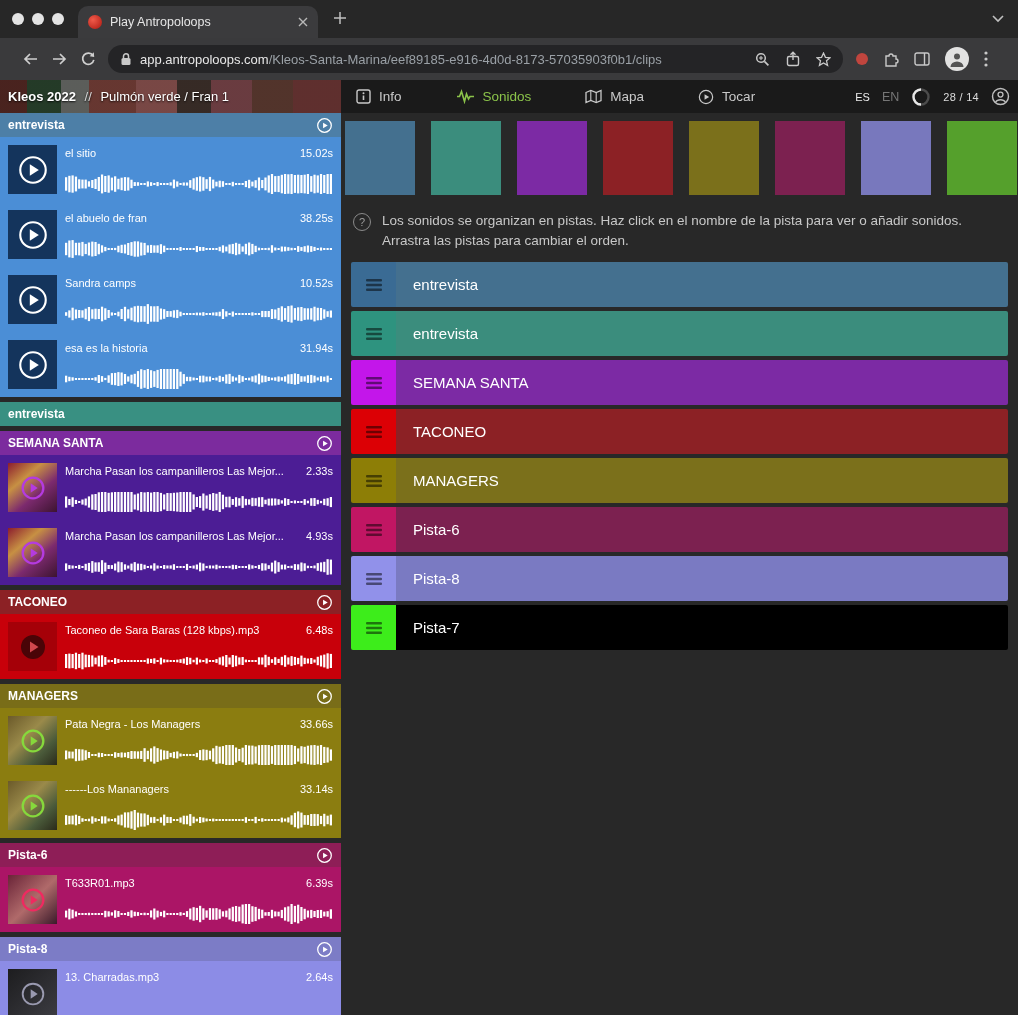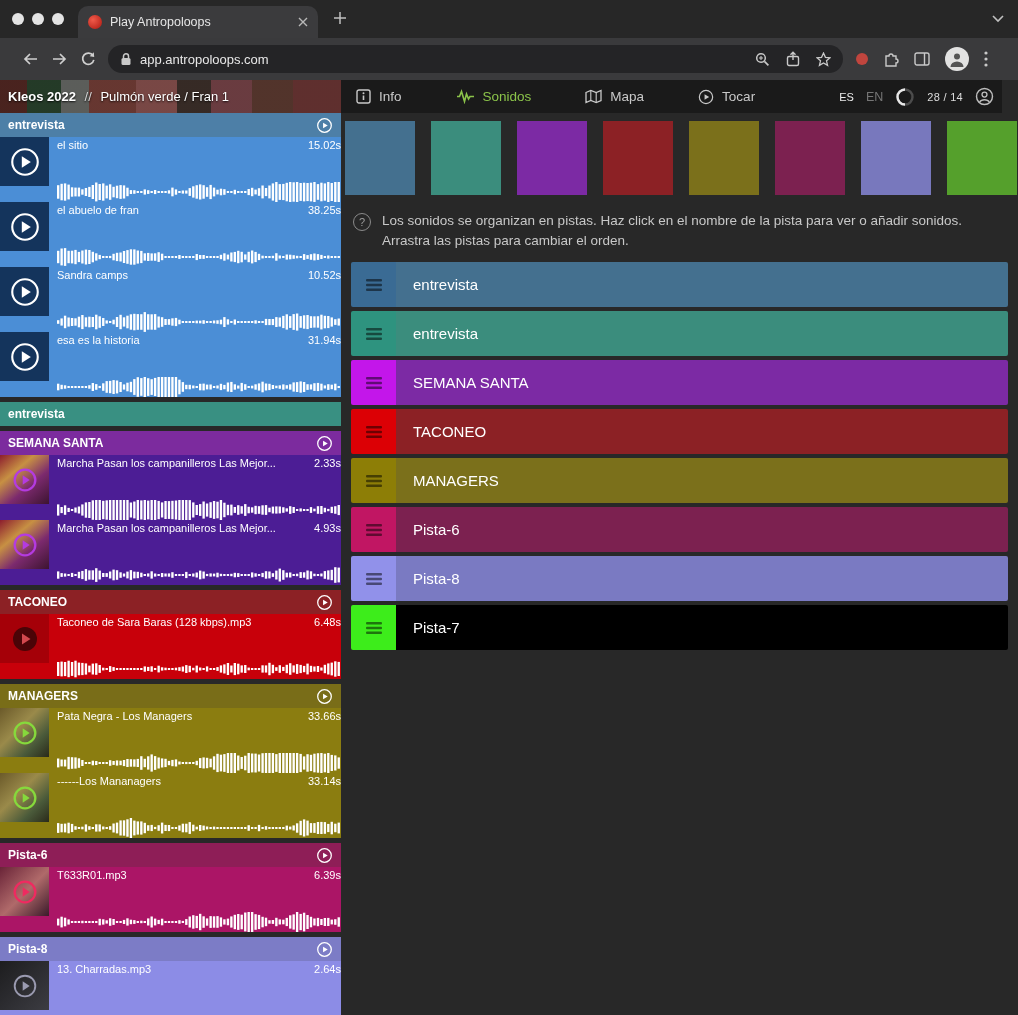--- a/index.html
+++ b/index.html
@@ -30,21 +30,21 @@
   .url-path { color:#9aa0a6; font-size:13px; white-space:nowrap; overflow:hidden;
     text-overflow:ellipsis; }
   .url-icons { margin-left:auto; display:flex; gap:16px; align-items:center; }
   .ext-icons { display:flex; align-items:center; gap:15px; margin-left:13px; }
   .rec-dot { width:12px; height:12px; border-radius:50%; background:#c0453e; }
   .avatar { width:24px; height:24px; border-radius:50%; background:#e2e2e2; position:relative;
     overflow:hidden; }
   .avatar svg { position:absolute; left:4px; top:4px; }
 
   
-  .app-header { position:absolute; top:80px; left:0; right:16px; height:33px; background:#1a1a1a; }
+  .app-header { position:absolute; top:80px; left:0; right:0; height:33px; background:#1a1a1a; }
   .bc-strip { position:absolute; left:0; top:0; width:341px; height:33px; overflow:hidden;
     display:flex; align-items:center;
     background:
       linear-gradient(rgba(15,15,15,.38), rgba(15,15,15,.38)),
       linear-gradient(90deg,#6d2f28 0 8%,#315536 8% 18%,#8a8d88 18% 26%,#9c4f45 26% 40%,
         #b96a66 40% 52%,#4e3b33 52% 62%,#a1575e 62% 74%,#7b4a3c 74% 86%,#904341 86% 100%); }
   .bc-text { position:relative; padding-left:8px; font-size:13px; color:#fff;
     text-shadow:0 1px 2px rgba(0,0,0,.85); white-space:nowrap; }
   .bc-sep { color:#d8d8d8; margin:0 5px; }
   .app-nav { position:absolute; left:356px; top:0; height:33px; display:flex; gap:54px;
@@ -57,21 +57,21 @@
   .lang-en { color:#767676; font-size:12.5px; }
   .counter { color:#dcdcdc; font-size:11px; letter-spacing:.3px;text-align:center; }
 
   
   .sidebar { position:absolute; top:113px; left:0; width:341px; bottom:0; overflow:hidden;
     background:#282828; }
   .trk { margin-bottom:5px; }
   .trk-head { height:24px; display:flex; align-items:center; justify-content:space-between;
     padding:0 8px; }
   .trk-name { font-size:12px; font-weight:700; color:#fff; }
-  .clip { height:65px; display:flex; gap:8px; }
+  .clip { height:65px; padding:8px; display:flex; gap:8px; }
   .thumb { width:49px; height:49px; flex:none; position:relative; display:flex;
     align-items:center; justify-content:center; }
   .thumb-btn { background:#14345c; }
   .thumb-sem { background:linear-gradient(140deg,#8c1d2e 0%,#c79043 32%,#7c2a6e 62%,#3c1430 100%); }
   .thumb-tac { background:#a50008; }
   .thumb-man { background:linear-gradient(135deg,#6b5a2a,#9a8a4a 40%,#4a5a3a 72%,#2a2a1a); }
   .thumb-p6  { background:linear-gradient(135deg,#6a2438,#b06a6a 52%,#3a1a2a); }
   .thumb-p8  { background:linear-gradient(135deg,#1d1d1f,#3c3c42); }
   .clip-body { flex:1; min-width:0; display:flex; flex-direction:column;
     justify-content:space-between; padding-top:2px; }
@@ -147,20 +147,21 @@
       </svg>
   </span>
   <div class="urlbar">
     <span class="icon">
       <svg width="12" height="14" viewBox="0 0 12 14">
           <rect x="1.5" y="6" width="9" height="7" rx="1.5" fill="#c9c9c9"></rect>
           <path d="M3.5 6 V4.2 a2.5 2.5 0 0 1 5 0 V6" fill="none" stroke="#c9c9c9" stroke-width="1.5"></path>
         </svg>
     </span>
     <span class="url-host">app.antropoloops.com</span>
+    <span class="url-path">/Kleos-Santa-Marina/eef89185-e916-4d0d-8173-57035903f0b1/clips</span>
     <span class="url-icons">
       <span class="icon">
         <svg width="15" height="15" viewBox="0 0 15 15">
             <circle cx="6" cy="6" r="4.3" fill="none" stroke="#c9c9c9" stroke-width="1.5"></circle>
             <path d="M9.4 9.4 L13.4 13.4" stroke="#c9c9c9" stroke-width="1.7"></path>
             <path d="M4 6 H8 M6 4 V8" stroke="#c9c9c9" stroke-width="1.1"></path>
           </svg>
       </span>
       <span class="icon">
         <svg width="14" height="16" viewBox="0 0 14 16">

